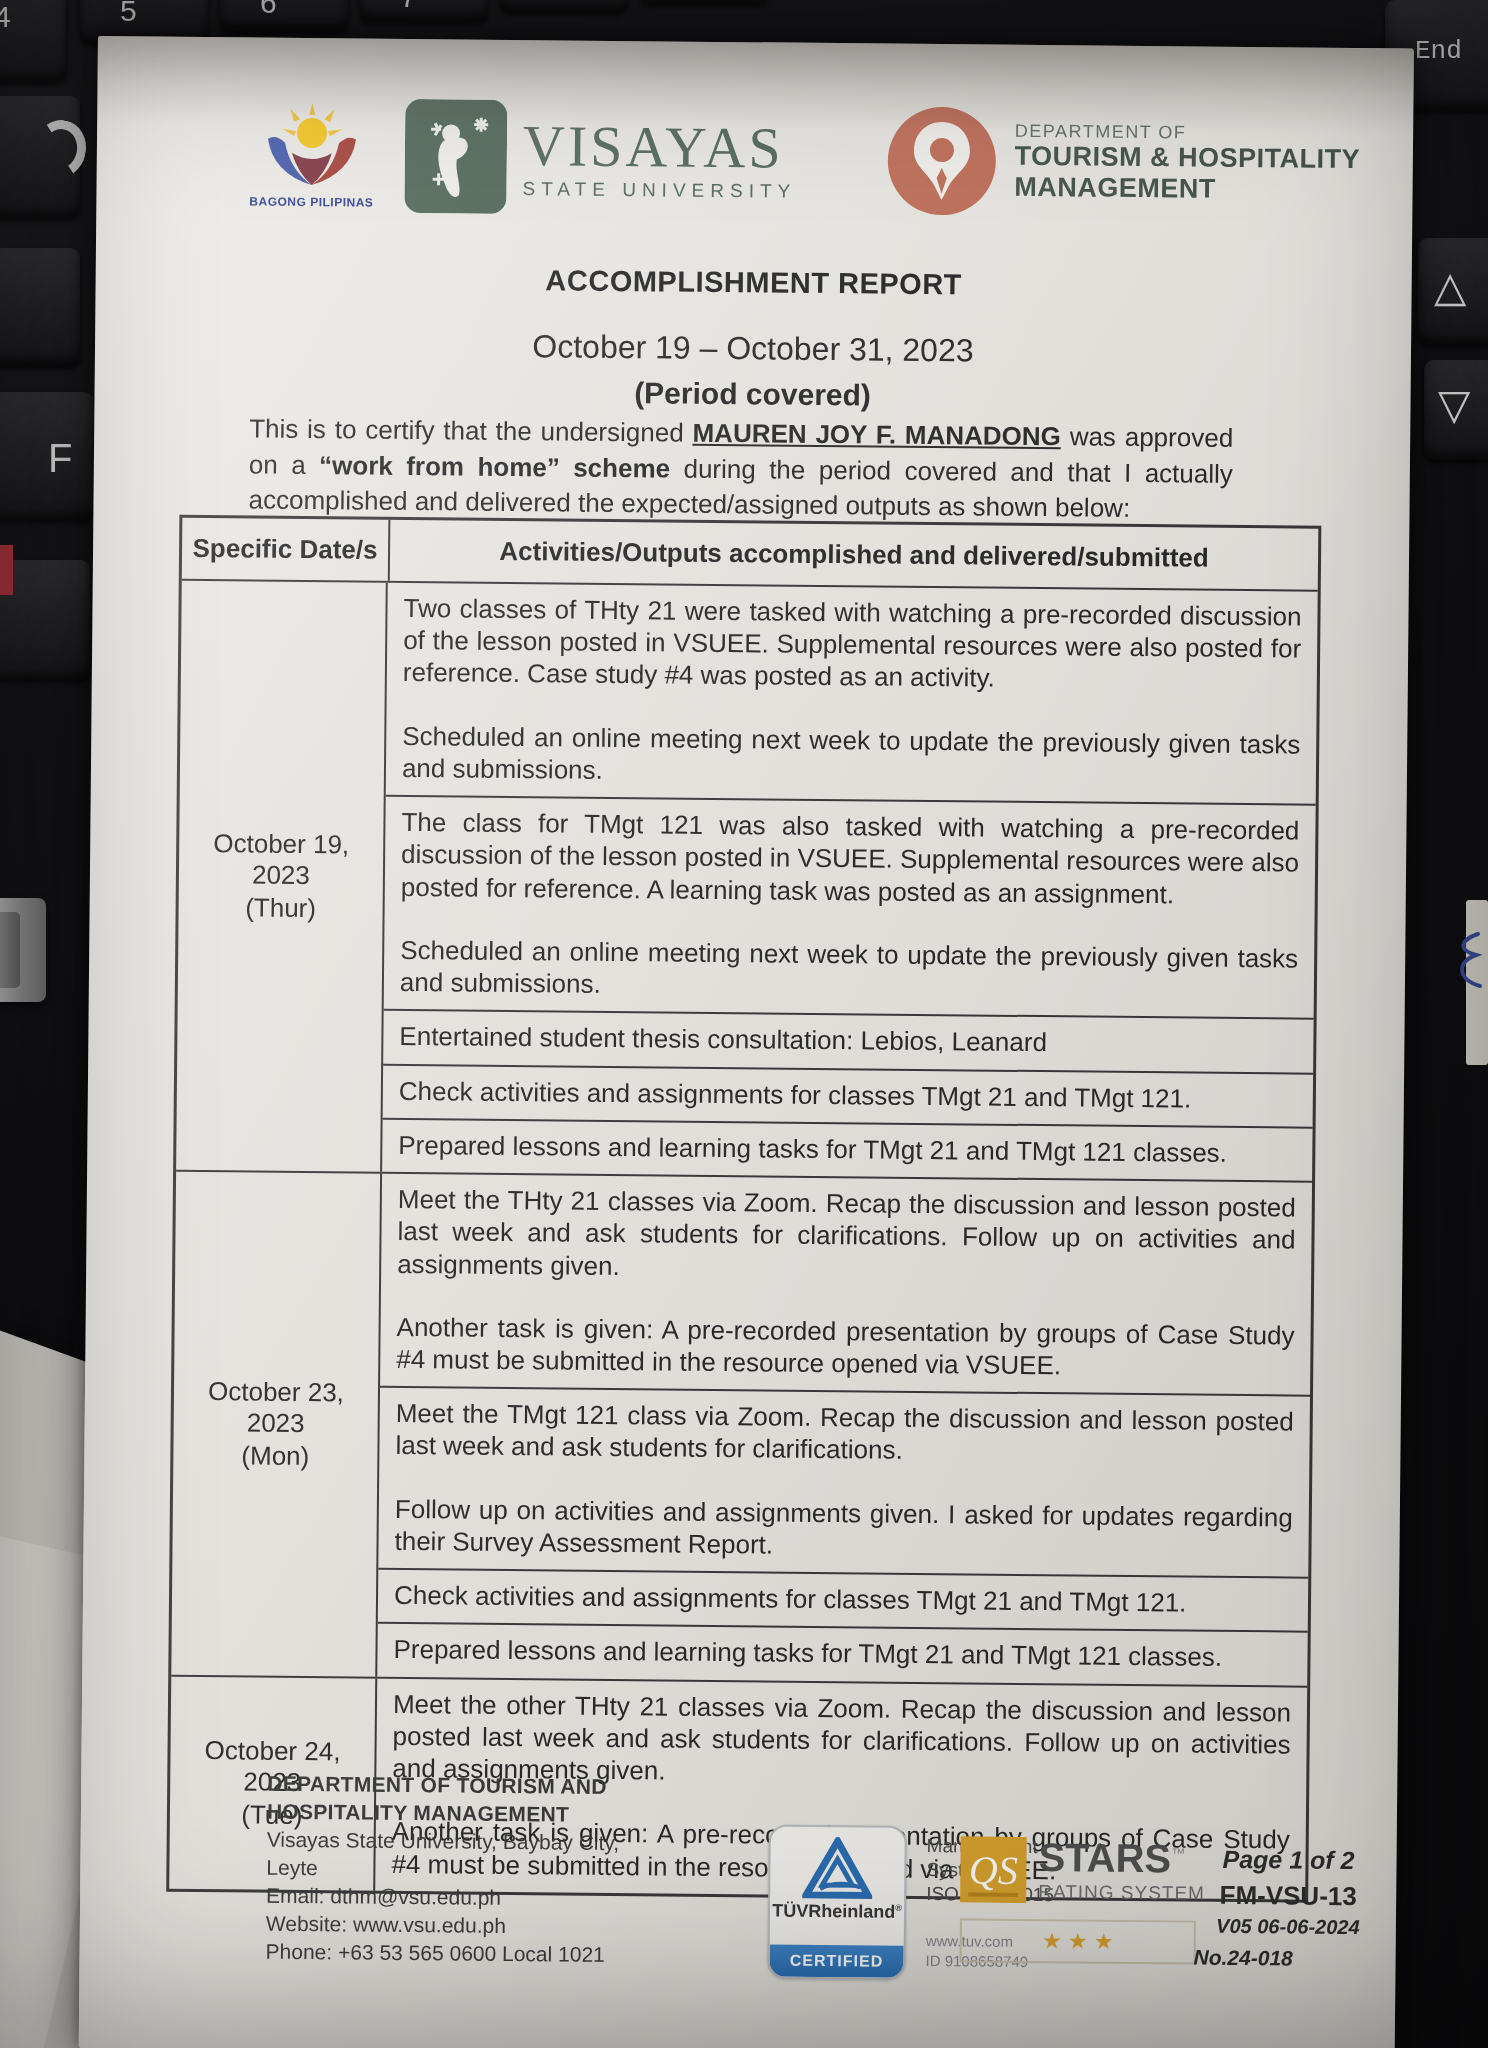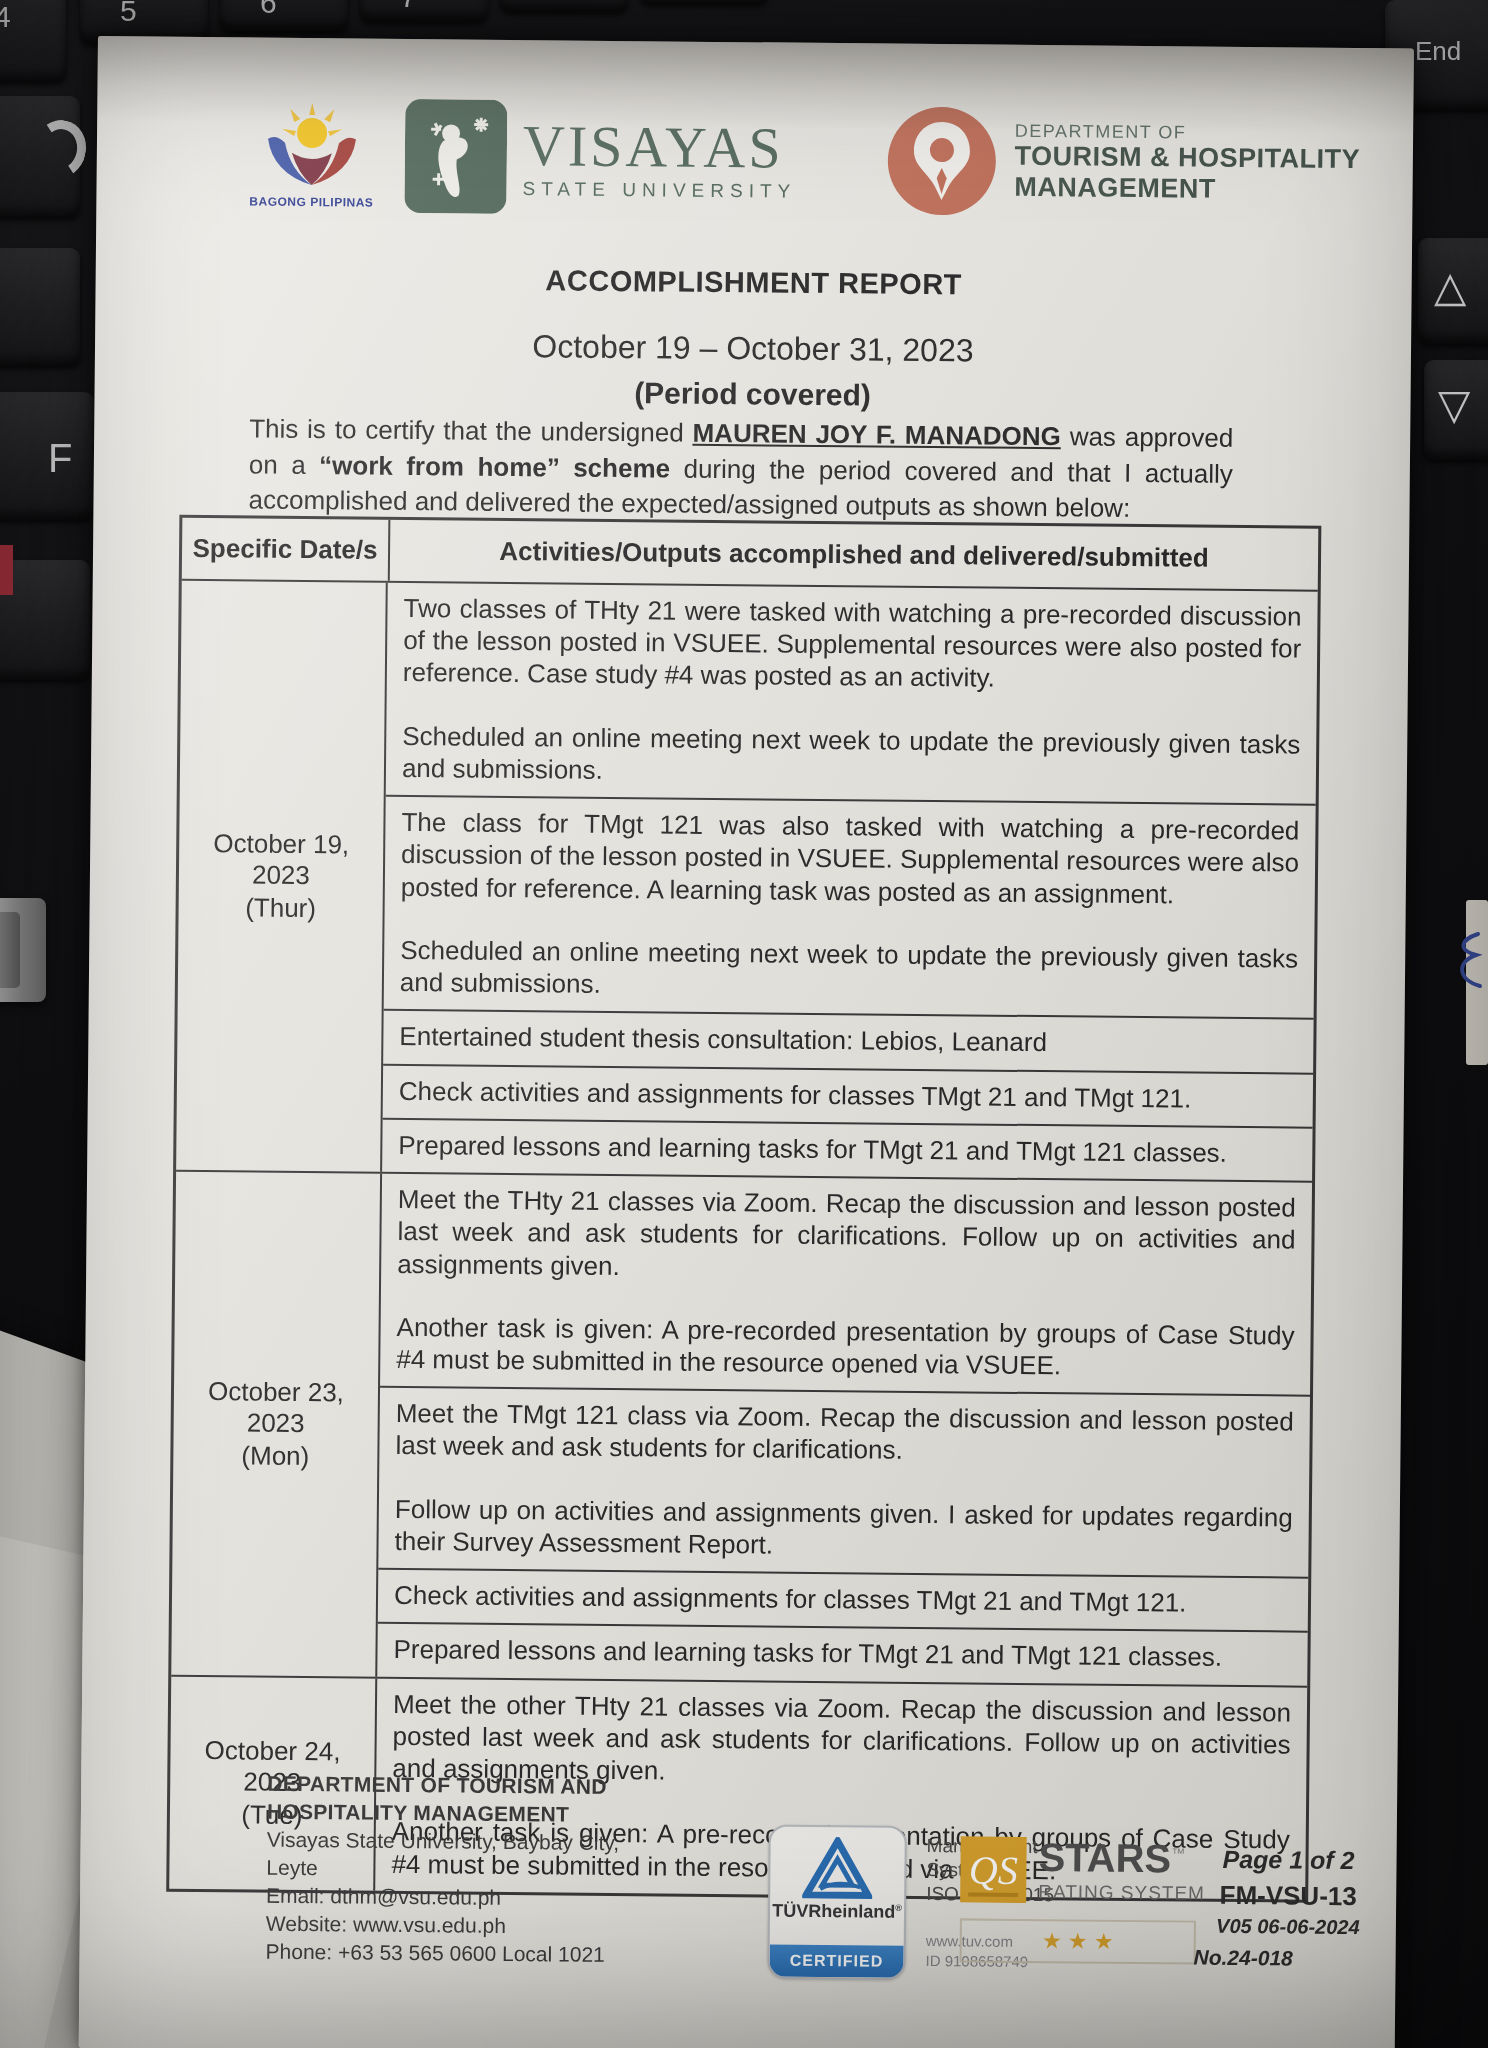--- a/index.html
+++ b/index.html
@@ -134,21 +134,21 @@
 <div class="key" style="left:220px;top:-54px;width:128px;height:86px;">
   <span class="cap" style="left:40px;top:40px;">6</span>
 </div>
 <div class="key" style="left:360px;top:-58px;width:128px;height:80px;">
   <span class="cap" style="left:40px;top:38px;">7</span>
 </div>
 <div class="key" style="left:500px;top:-62px;width:128px;height:74px;"></div>
 <div class="key" style="left:640px;top:-66px;width:128px;height:70px;"></div>
 
 <div class="key" style="left:1385px;top:0px;width:115px;height:110px;font-size:26px;">
-  <span class="cap" style="left:30px;top:36px;">End</span>
+  <span class="cap" style="left:30px;top:36px;font-family:Liberation Mono, monospace;">End</span>
 </div>
 <div class="key" style="left:-52px;top:96px;width:132px;height:122px;">
   <span class="arc-glyph" style="left:86px;top:24px;"></span>
 </div>
 <div class="key" style="left:-60px;top:248px;width:140px;height:118px;"></div>
 <div class="key" style="left:-48px;top:392px;width:142px;height:128px;font-size:40px;">
   <span class="cap" style="left:96px;top:44px;">F</span>
 </div>
 <div class="key" style="left:-40px;top:560px;width:130px;height:120px;"></div>
 <div class="key" style="left:1418px;top:238px;width:110px;height:106px;">

